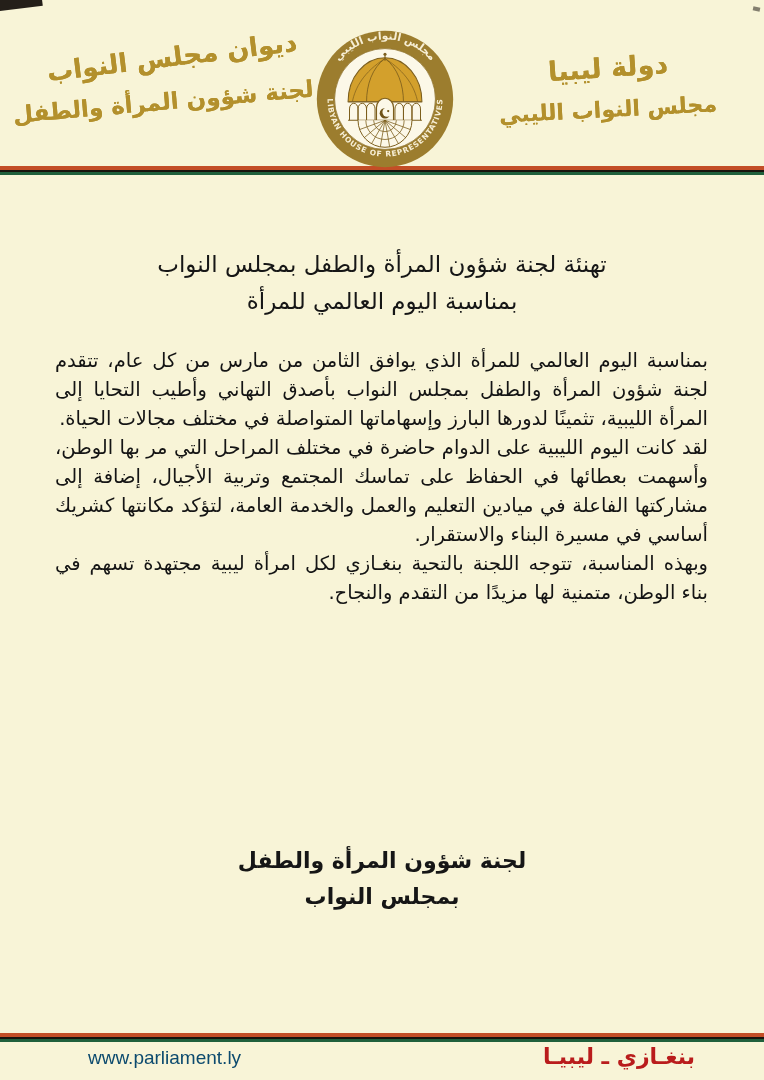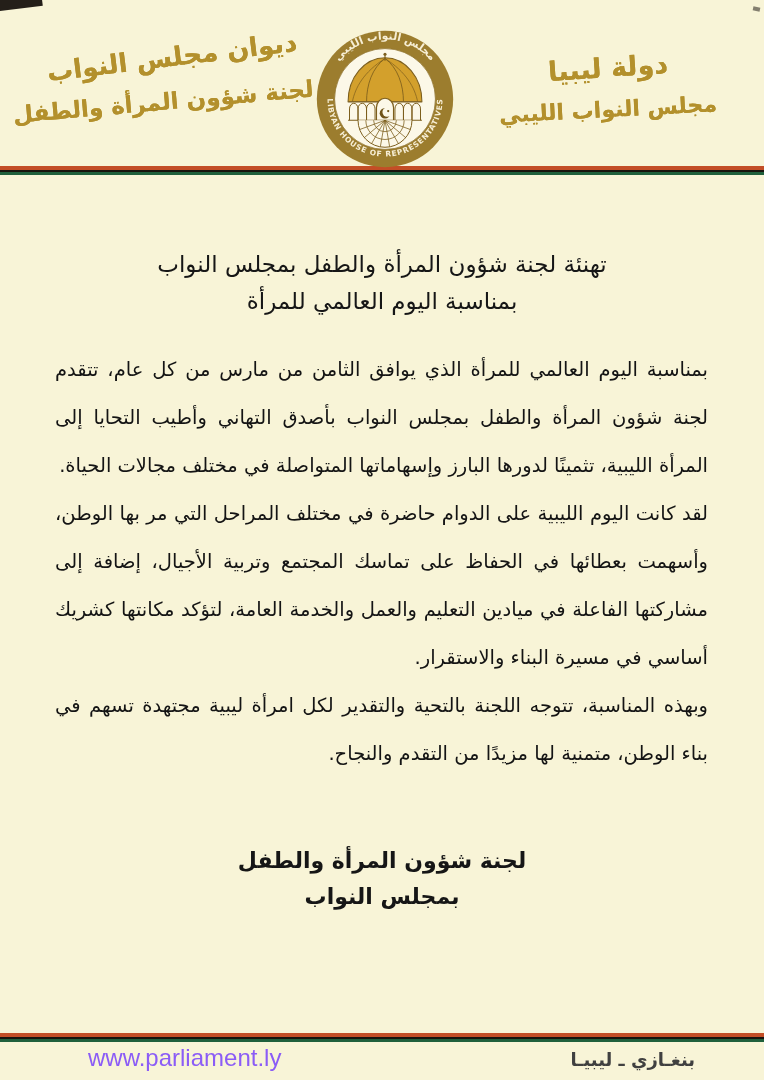--- a/index.html
+++ b/index.html
@@ -47,35 +47,35 @@
   .flag-stripe .green{height:3px;background:var(--flag_green);}
   
   .doc-title{
     position:absolute;top:246px;left:60px;right:60px;
     text-align:center;color:var(--ink);font-weight:normal;
     font-size:23px;line-height:37px;direction:rtl;
   }
   .body-text{
     position:absolute;top:346px;left:55px;right:56px;
     direction:rtl;text-align:justify;color:#141414;
-    font-size:19.5px;line-height:48px;
+    font-size:19.5px;line-height:29px;
   }
   .body-text p{margin:0;text-justify:inter-word;}
   .signature{
     position:absolute;top:843px;left:0;right:0;
     text-align:center;color:var(--ink);font-weight:bold;
     font-size:22px;line-height:36px;direction:rtl;
   }
   
   .footer-row{
     position:absolute;top:1044px;left:88px;right:69px;
     display:flex;justify-content:space-between;align-items:baseline;
   }
-  .website{font-family:"Liberation Sans","DejaVu Sans",sans-serif;font-size:24px;color:#8b5cf6;}
-  .location{font-size:18px;font-weight:bold;color:#404040;direction:rtl;}
+  .website{font-family:"Liberation Sans","DejaVu Sans",sans-serif;font-size:19px;color:#0c4a6e;}
+  .location{font-size:22px;font-weight:bold;color:#b91c1c;direction:rtl;}
 </style>
 </head>
 <body>
 
 <div class="page">
 
   <div class="corner-mark tl"></div>
   <div class="corner-mark tr"></div>
 
   <header>
@@ -160,21 +160,21 @@
 
   <main>
     <h1 class="doc-title">
       <div>تهنئة لجنة شؤون المرأة والطفل بمجلس النواب</div>
       <div>بمناسبة اليوم العالمي للمرأة</div>
     </h1>
 
     <div class="body-text">
       <p>بمناسبة اليوم العالمي للمرأة الذي يوافق الثامن من مارس من كل عام، تتقدم لجنة شؤون المرأة والطفل بمجلس النواب بأصدق التهاني وأطيب التحايا إلى المرأة الليبية، تثمينًا لدورها البارز وإسهاماتها المتواصلة في مختلف مجالات الحياة.</p>
       <p>لقد كانت اليوم الليبية على الدوام حاضرة في مختلف المراحل التي مر بها الوطن، وأسهمت بعطائها في الحفاظ على تماسك المجتمع وتربية الأجيال، إضافة إلى مشاركتها الفاعلة في ميادين التعليم والعمل والخدمة العامة، لتؤكد مكانتها كشريك أساسي في مسيرة البناء والاستقرار.</p>
-      <p>وبهذه المناسبة، تتوجه اللجنة بالتحية والتقدير لكل امرأة ليبية مجتهدة تسهم في بناء الوطن، متمنية لها مزيدًا من التقدم والنجاح.</p>
+      <p>وبهذه المناسبة، تتوجه اللجنة بالتحية بنغـازي لكل امرأة ليبية مجتهدة تسهم في بناء الوطن، متمنية لها مزيدًا من التقدم والنجاح.</p>
     </div>
 
     <div class="signature">
       <div>لجنة شؤون المرأة والطفل</div>
       <div>بمجلس النواب</div>
     </div>
   </main>
 
   <footer>
     <div class="flag-stripe bottom">

